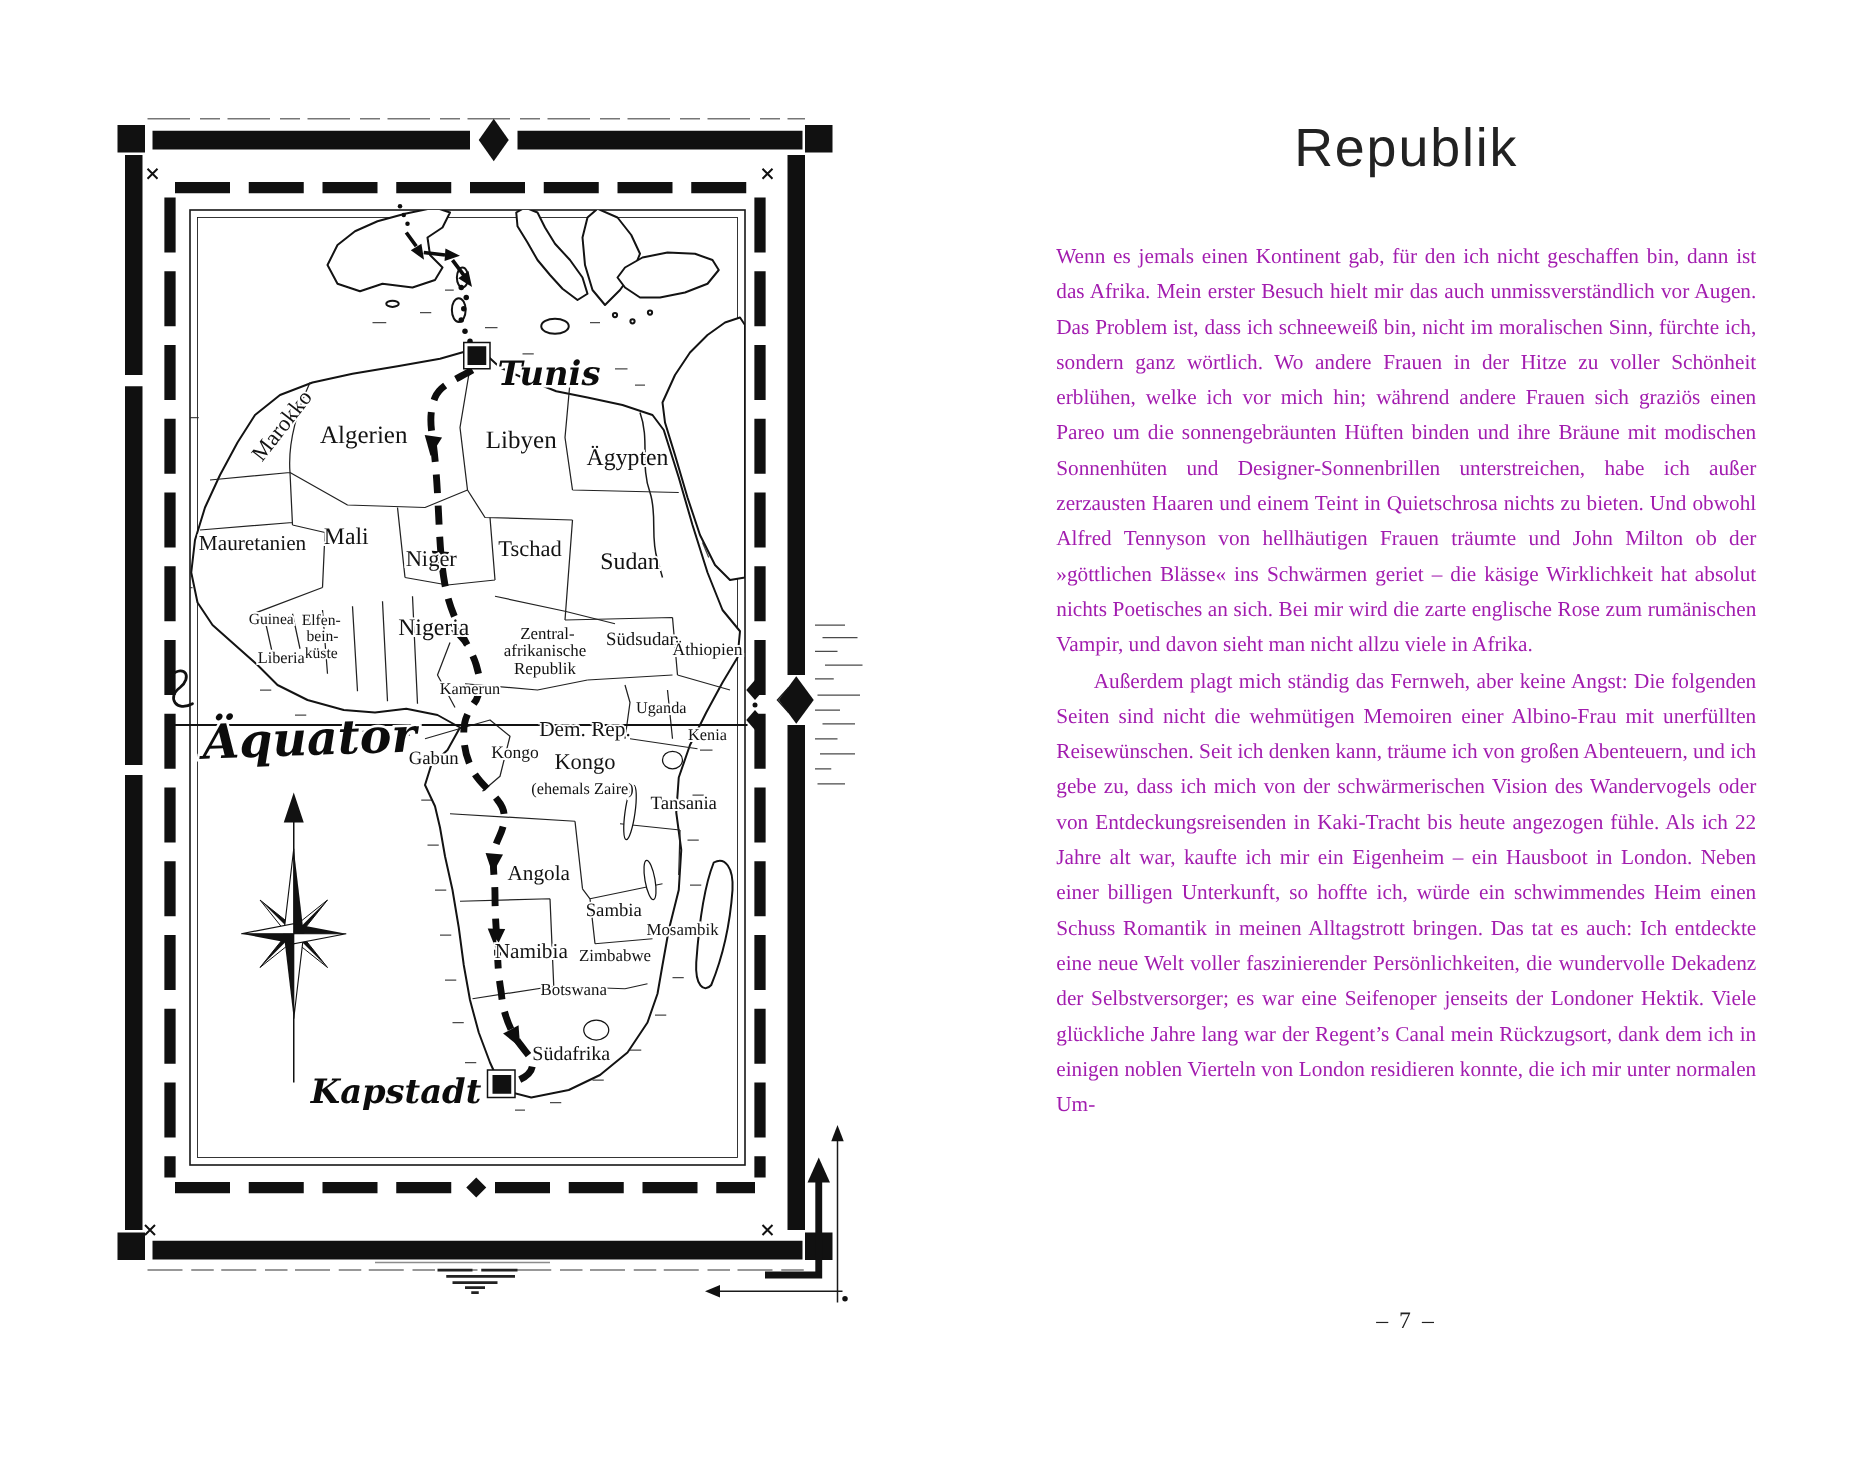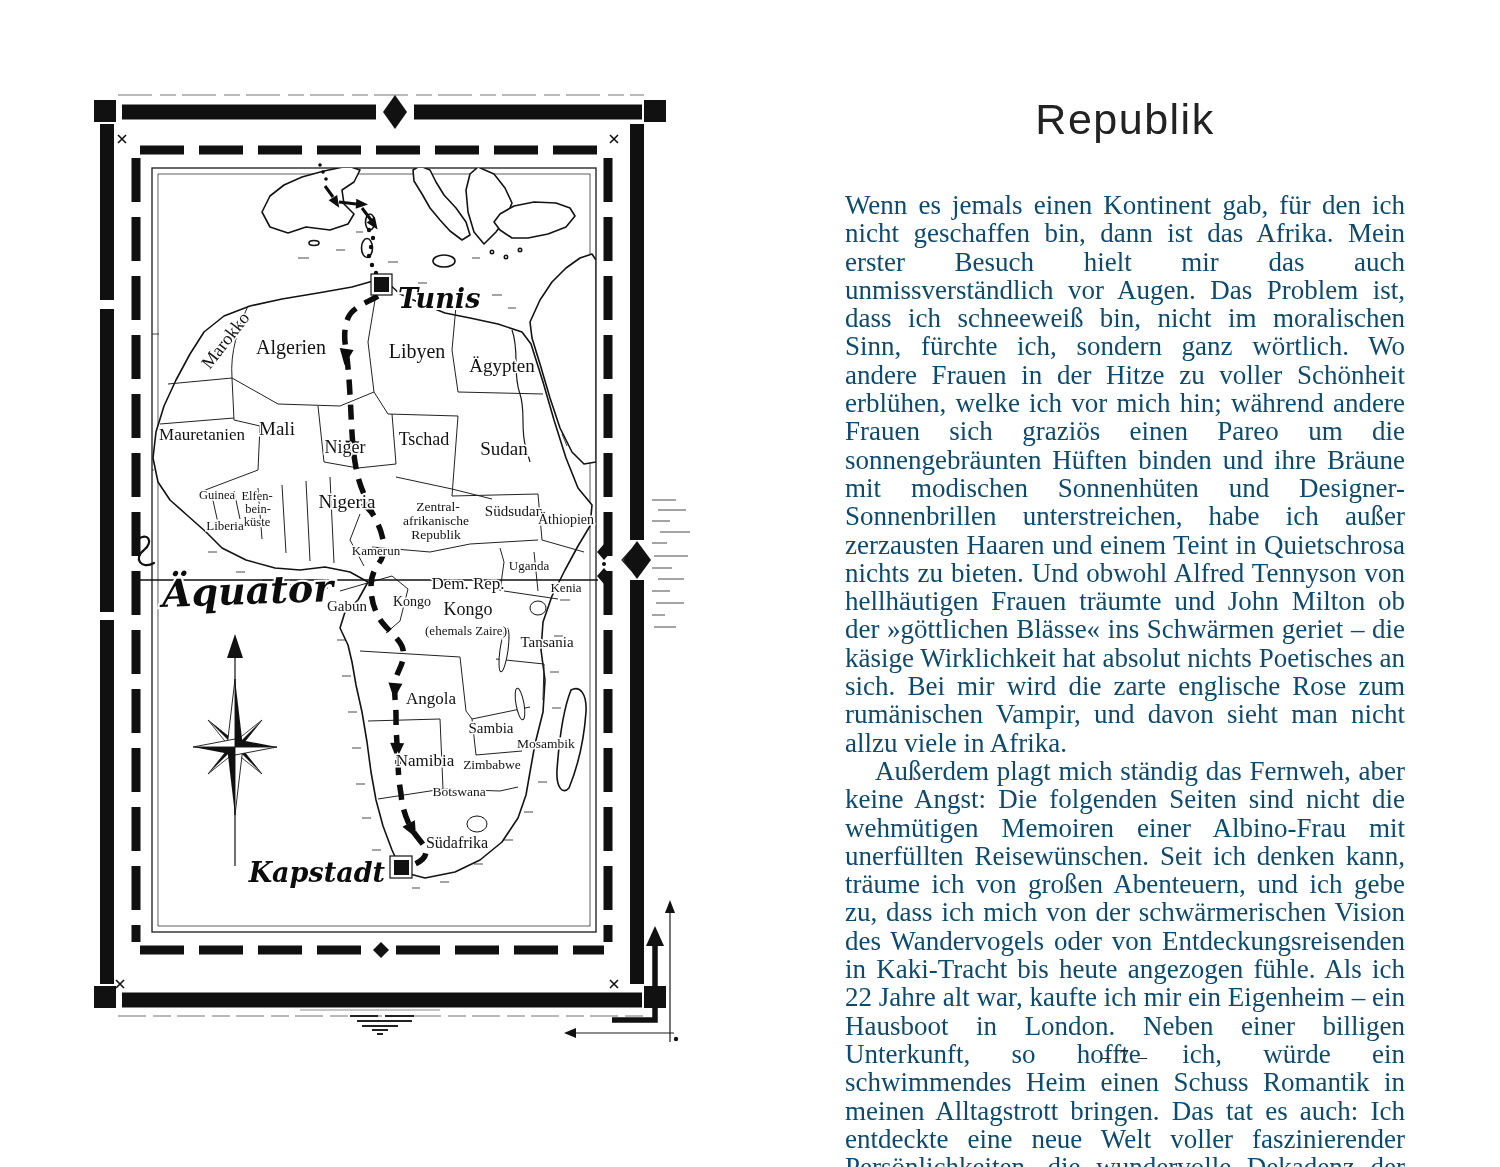--- a/index.html
+++ b/index.html
@@ -13,22 +13,22 @@
   .page-left svg{display:block;width:616px;height:975px;}
 
   .page-right{position:absolute;left:845px;top:98px;width:560px;}
   .chapter-title{
     font-family:"Liberation Sans",sans-serif;font-weight:400;
     font-size:43px;line-height:1;letter-spacing:1.5px;color:#222;
     text-align:center;margin:0 0 50px 0;
   }
   .body-para{
     font-family:"Liberation Serif",serif;
-    font-size:27px;line-height:28.3px;text-align:justify;
-    margin:0;color:#0c4a6e;hyphens:none;
+    font-size:17px;line-height:28.3px;text-align:justify;
+    margin:0;color:#a21caf;hyphens:none;
   }
   .body-para.indent{text-indent:30px;}
   .folio{
     position:absolute;left:845px;top:1046px;width:560px;
     text-align:center;font-size:19px;letter-spacing:2px;color:#222;
   }
 
   
   .land{fill:#ffffff;stroke:#131313;stroke-width:1.6;stroke-linejoin:round;}
   .border{fill:none;stroke:#222;stroke-width:1;stroke-linejoin:round;}

